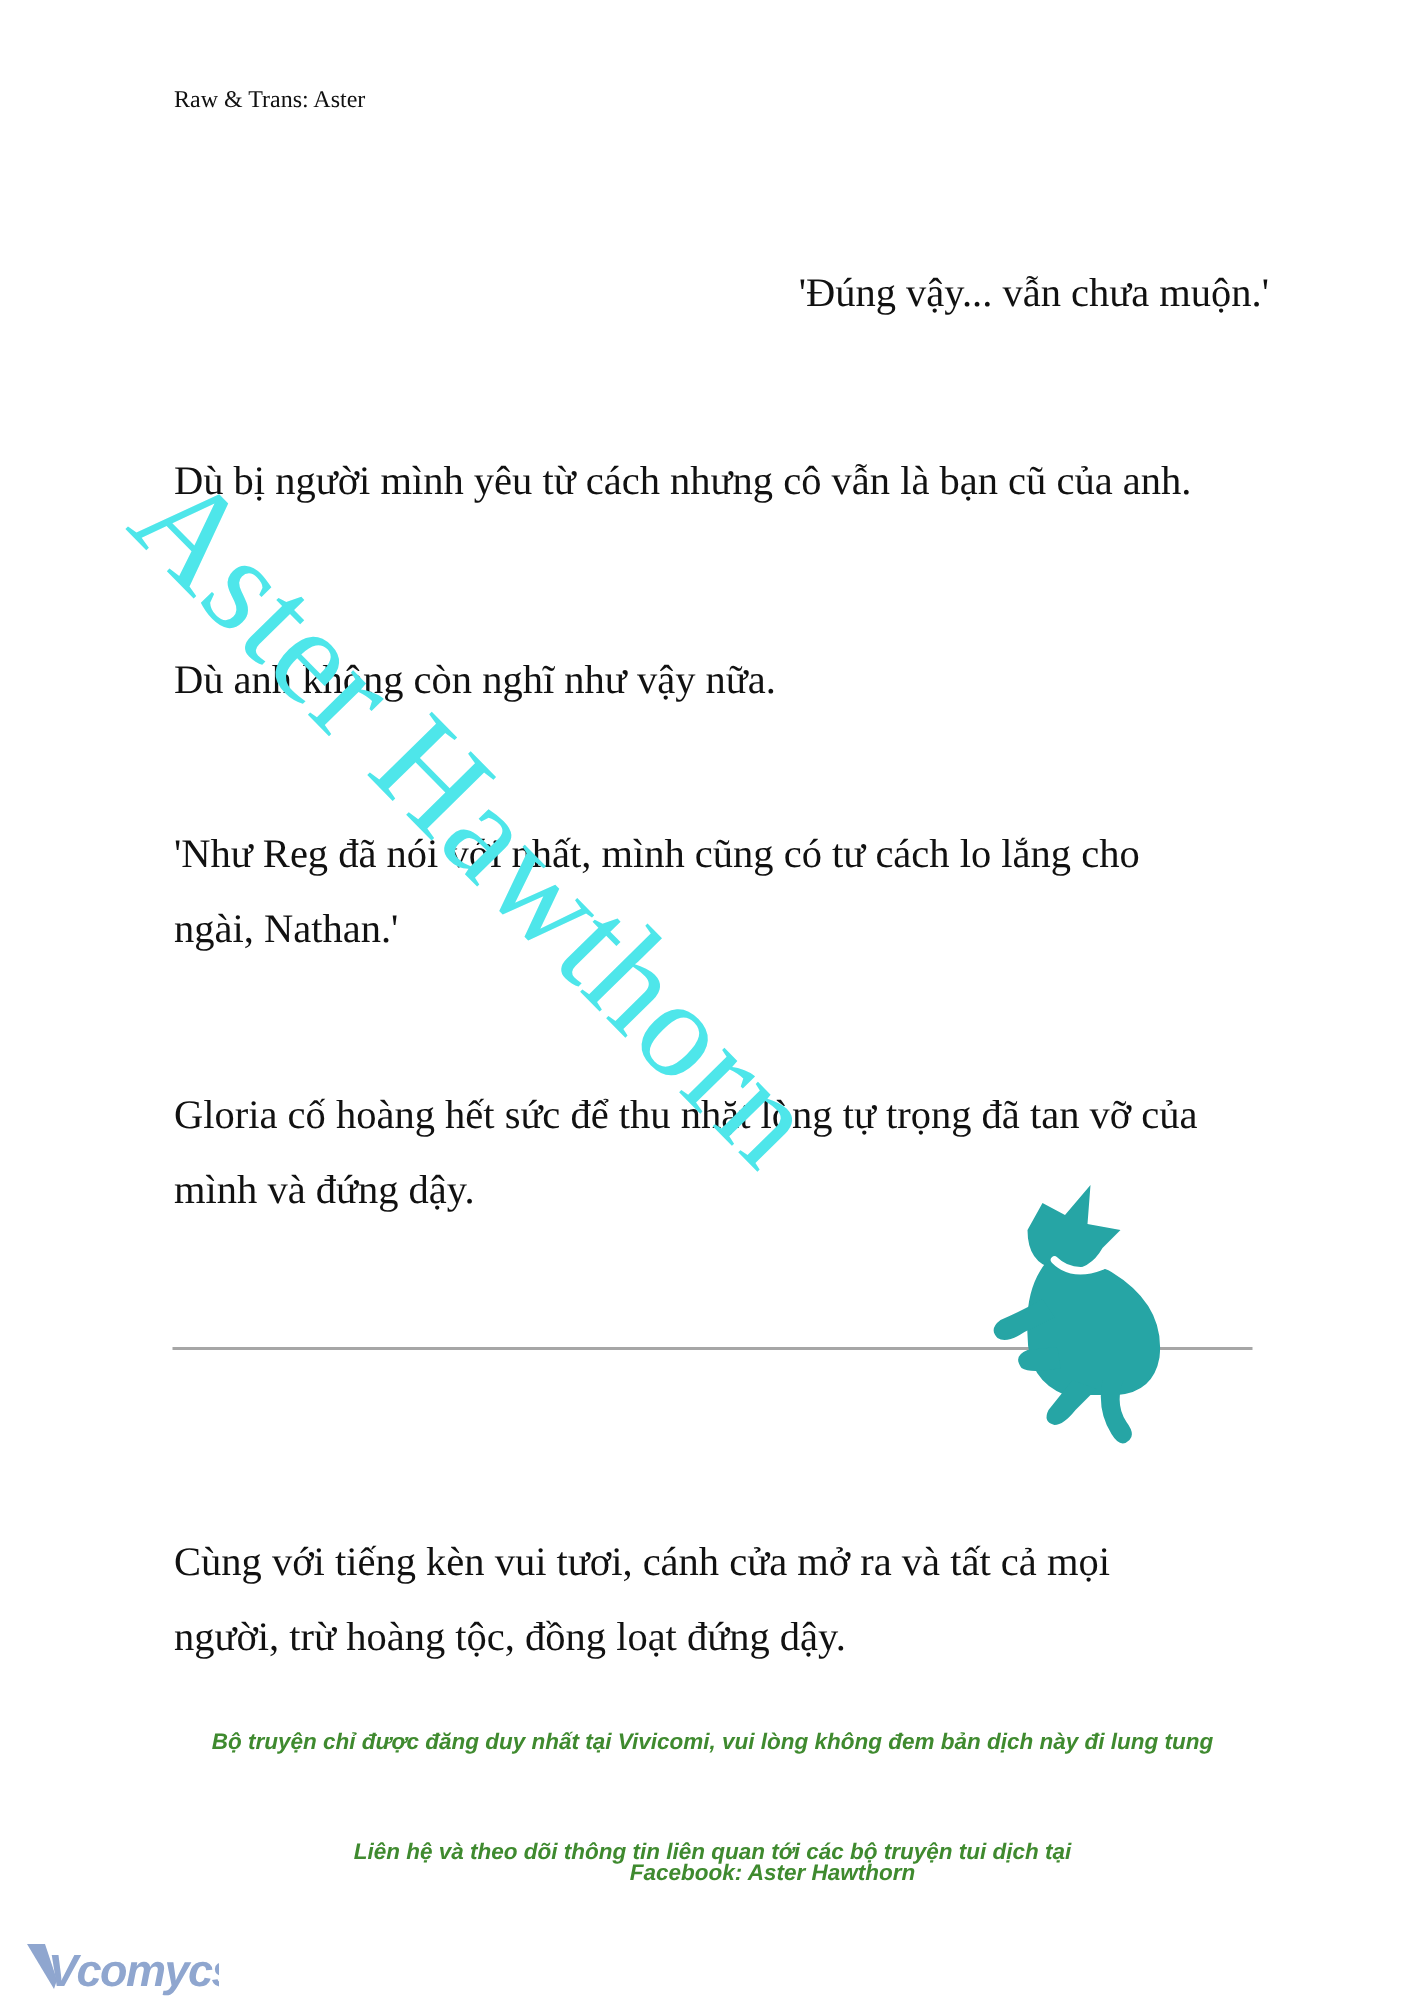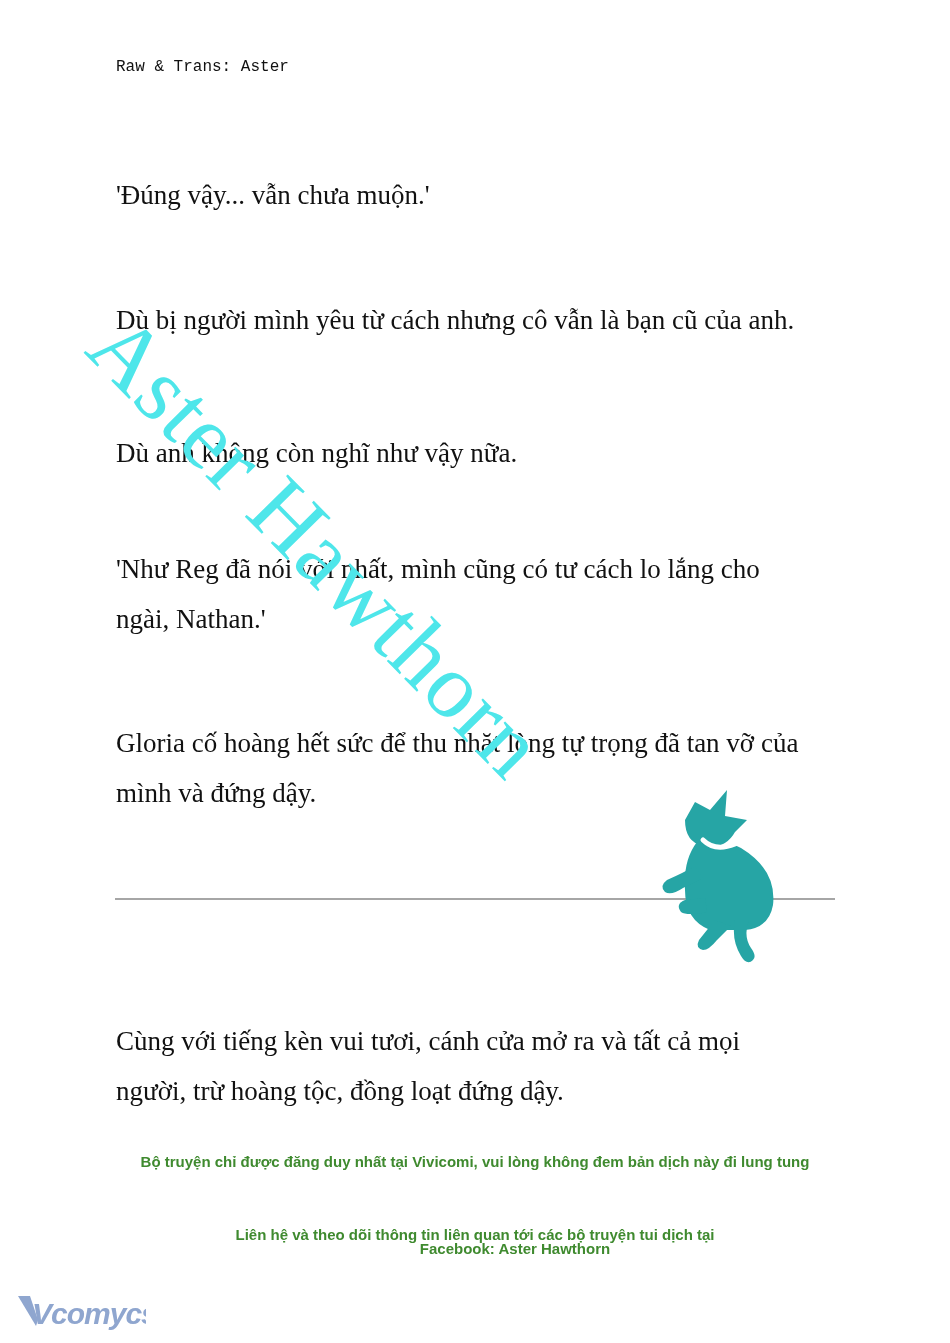--- a/index.html
+++ b/index.html
@@ -2,21 +2,21 @@
 <html><head>
   <meta charset="utf-8">
   <style>
     html, body { margin: 0; padding: 0; }
     body {
       width: 950px; height: 1343px; position: relative; overflow: hidden;
       background: #ffffff;
     }
     .header {
       position: absolute; left: 116px; top: 58px;
-      font-family: Liberation Mono, monospace; font-size: 16px; color: #111;
+      font-family: Liberation Serif, serif; font-size: 16px; color: #111;
     }
     .para {
       position: absolute; left: 116px; width: 730px;
       font-family: "Liberation Serif", serif; font-size: 27px; color: #111;
       line-height: 50px; margin: 0;
     }
     .divider {
       position: absolute; left: 115px; top: 898px; width: 720px; height: 2px;
       background: #a6a6a6;
     }
@@ -25,30 +25,30 @@
       transform-origin: 0 0; transform: rotate(45.5deg);
       font-family: "Liberation Serif", serif; font-size: 92px; color: #4ee6ea;
       white-space: nowrap; letter-spacing: 1px; line-height: 1;
       margin-top: -250px;
       pointer-events: none;
     }
     .cat { position: absolute; left: 655px; top: 780px; width: 125px; height: 185px; }
     .footer-line {
       position: absolute; left: 0; width: 950px; text-align: center;
       font-family: "Liberation Sans", sans-serif; font-size: 15px; font-weight: bold;
-      color: #3f8a2f;
+      font-style: italic; color: #3f8a2f;
     }
     .logo { position: absolute; left: 16px; top: 1292px; width: 130px; height: 44px; }
   </style>
 </head>
 <body>
 
 <div class="header">Raw &amp; Trans: Aster</div>
 
-<p class="para" style="top:170px;">'Đúng vậy... vẫn chưa muộn.'</p>
+<p class="para" style="top:170px;text-align:right;">'Đúng vậy... vẫn chưa muộn.'</p>
 <p class="para" style="top:295px;">Dù bị người mình yêu từ cách nhưng cô vẫn là bạn cũ của anh.</p>
 <p class="para" style="top:428px;">Dù anh không còn nghĩ như vậy nữa.</p>
 <p class="para" style="top:544px; width:700px;">'Như Reg đã nói với nhất, mình cũng có tư cách lo lắng cho ngài, Nathan.'</p>
 <p class="para" style="top:718px; width:720px;">Gloria cố hoàng hết sức để thu nhặt lòng tự trọng đã tan vỡ của mình và đứng dậy.</p>
 
 <div class="divider"></div>
 
 <svg class="cat" viewBox="0 0 125 185">
   <g fill="#26a5a5">
 

